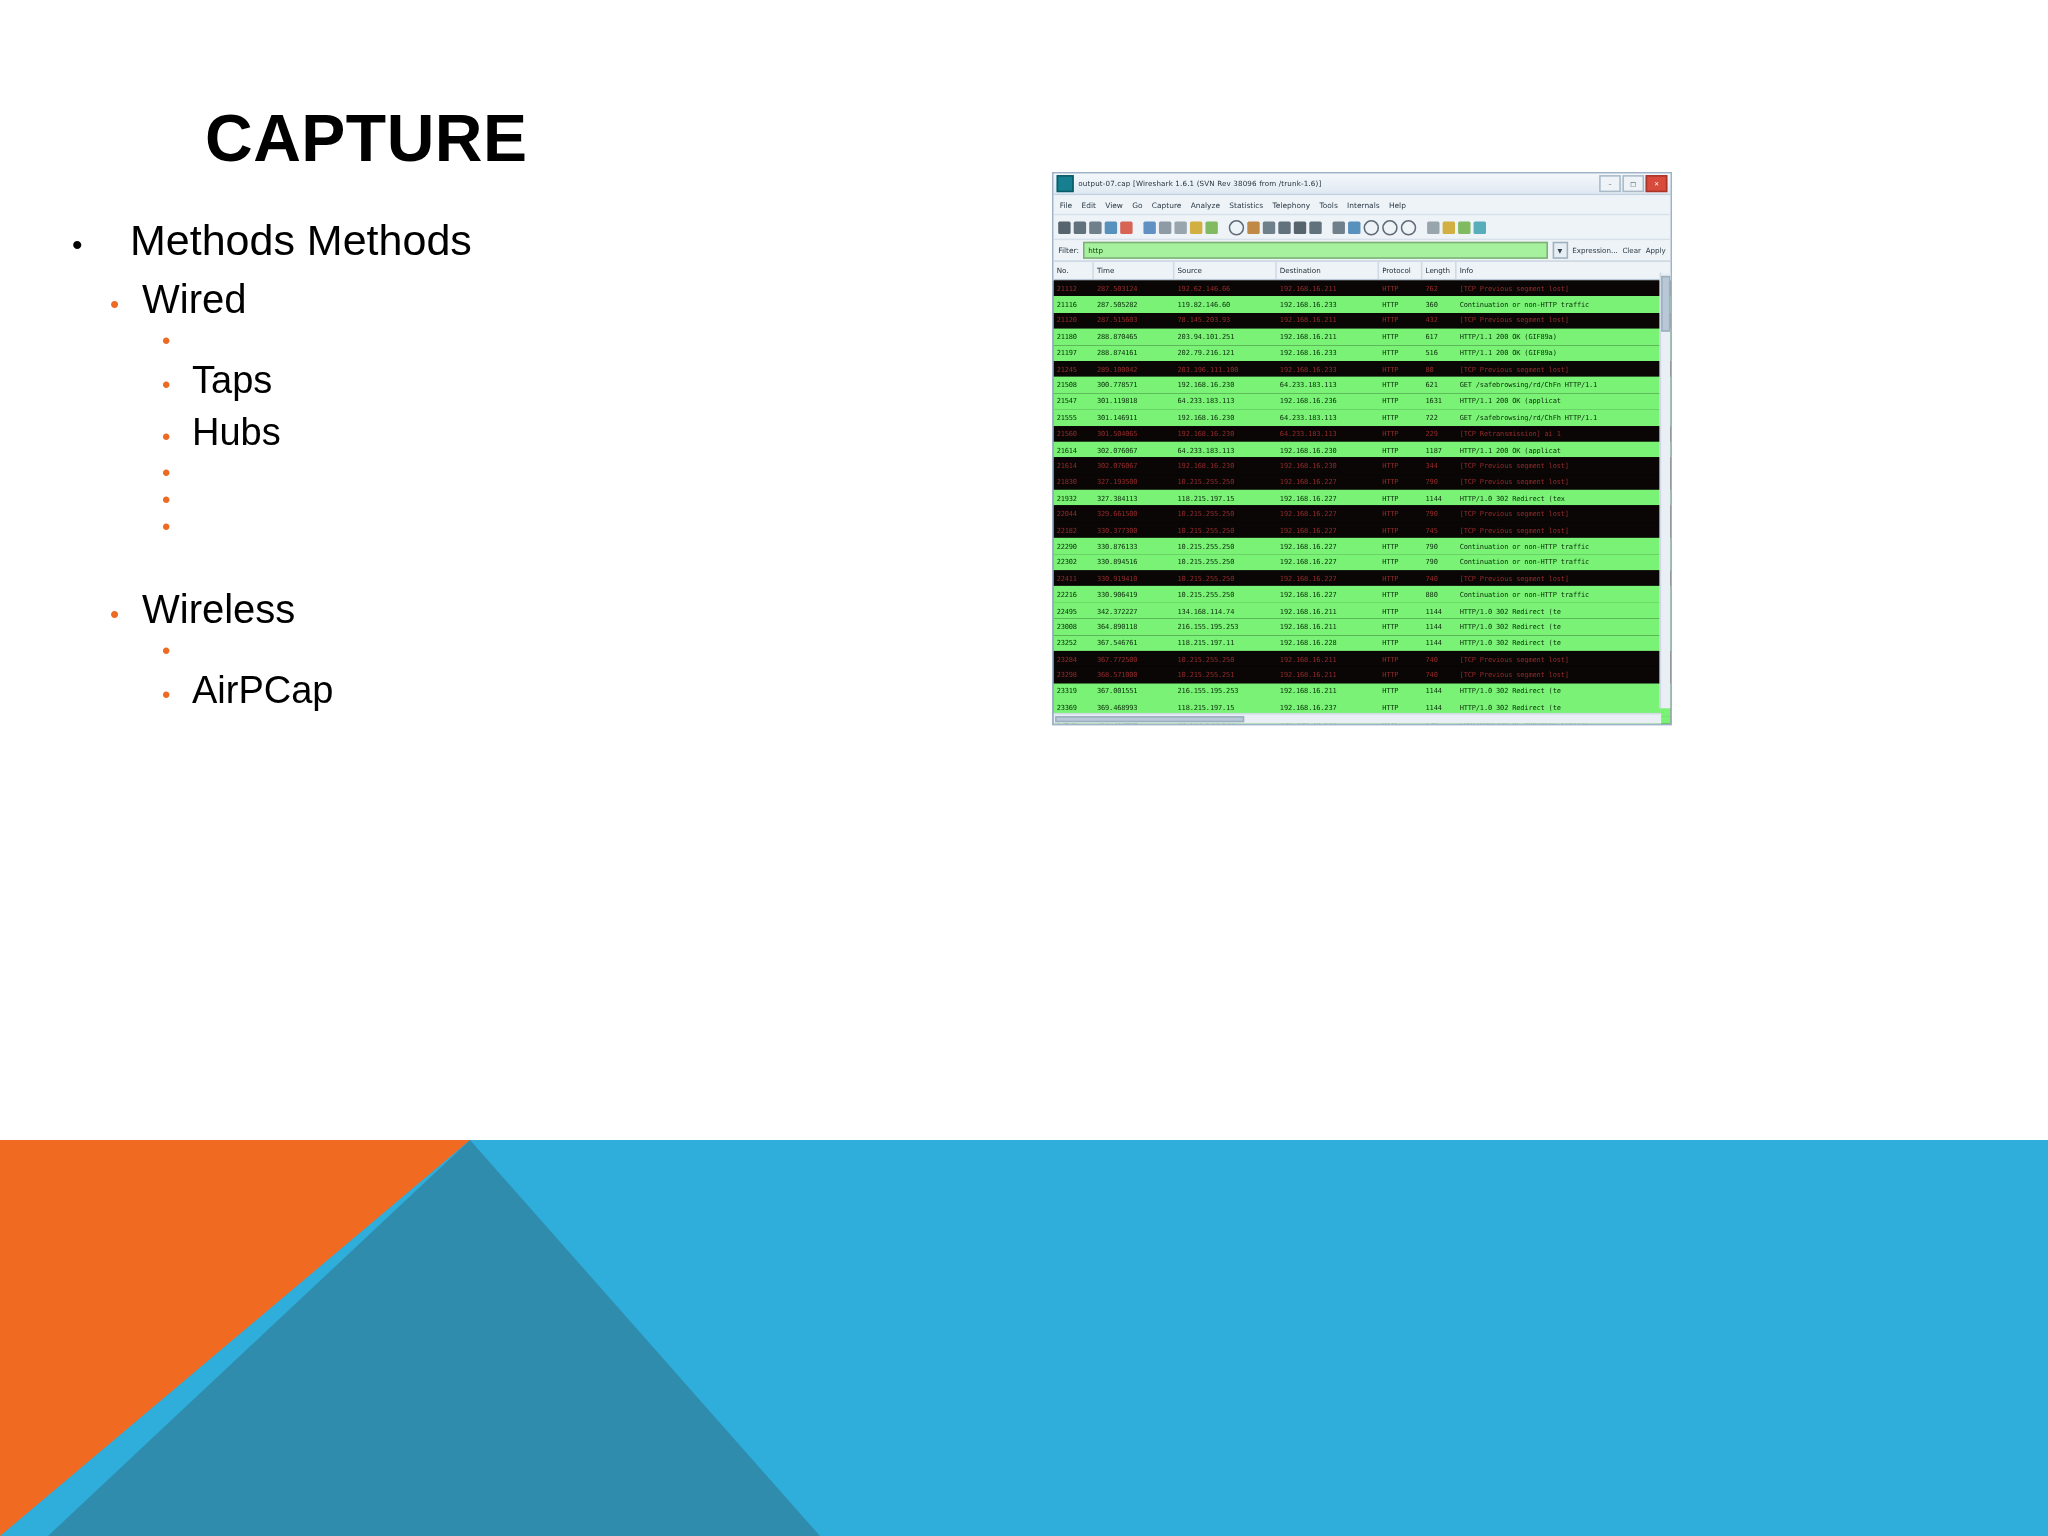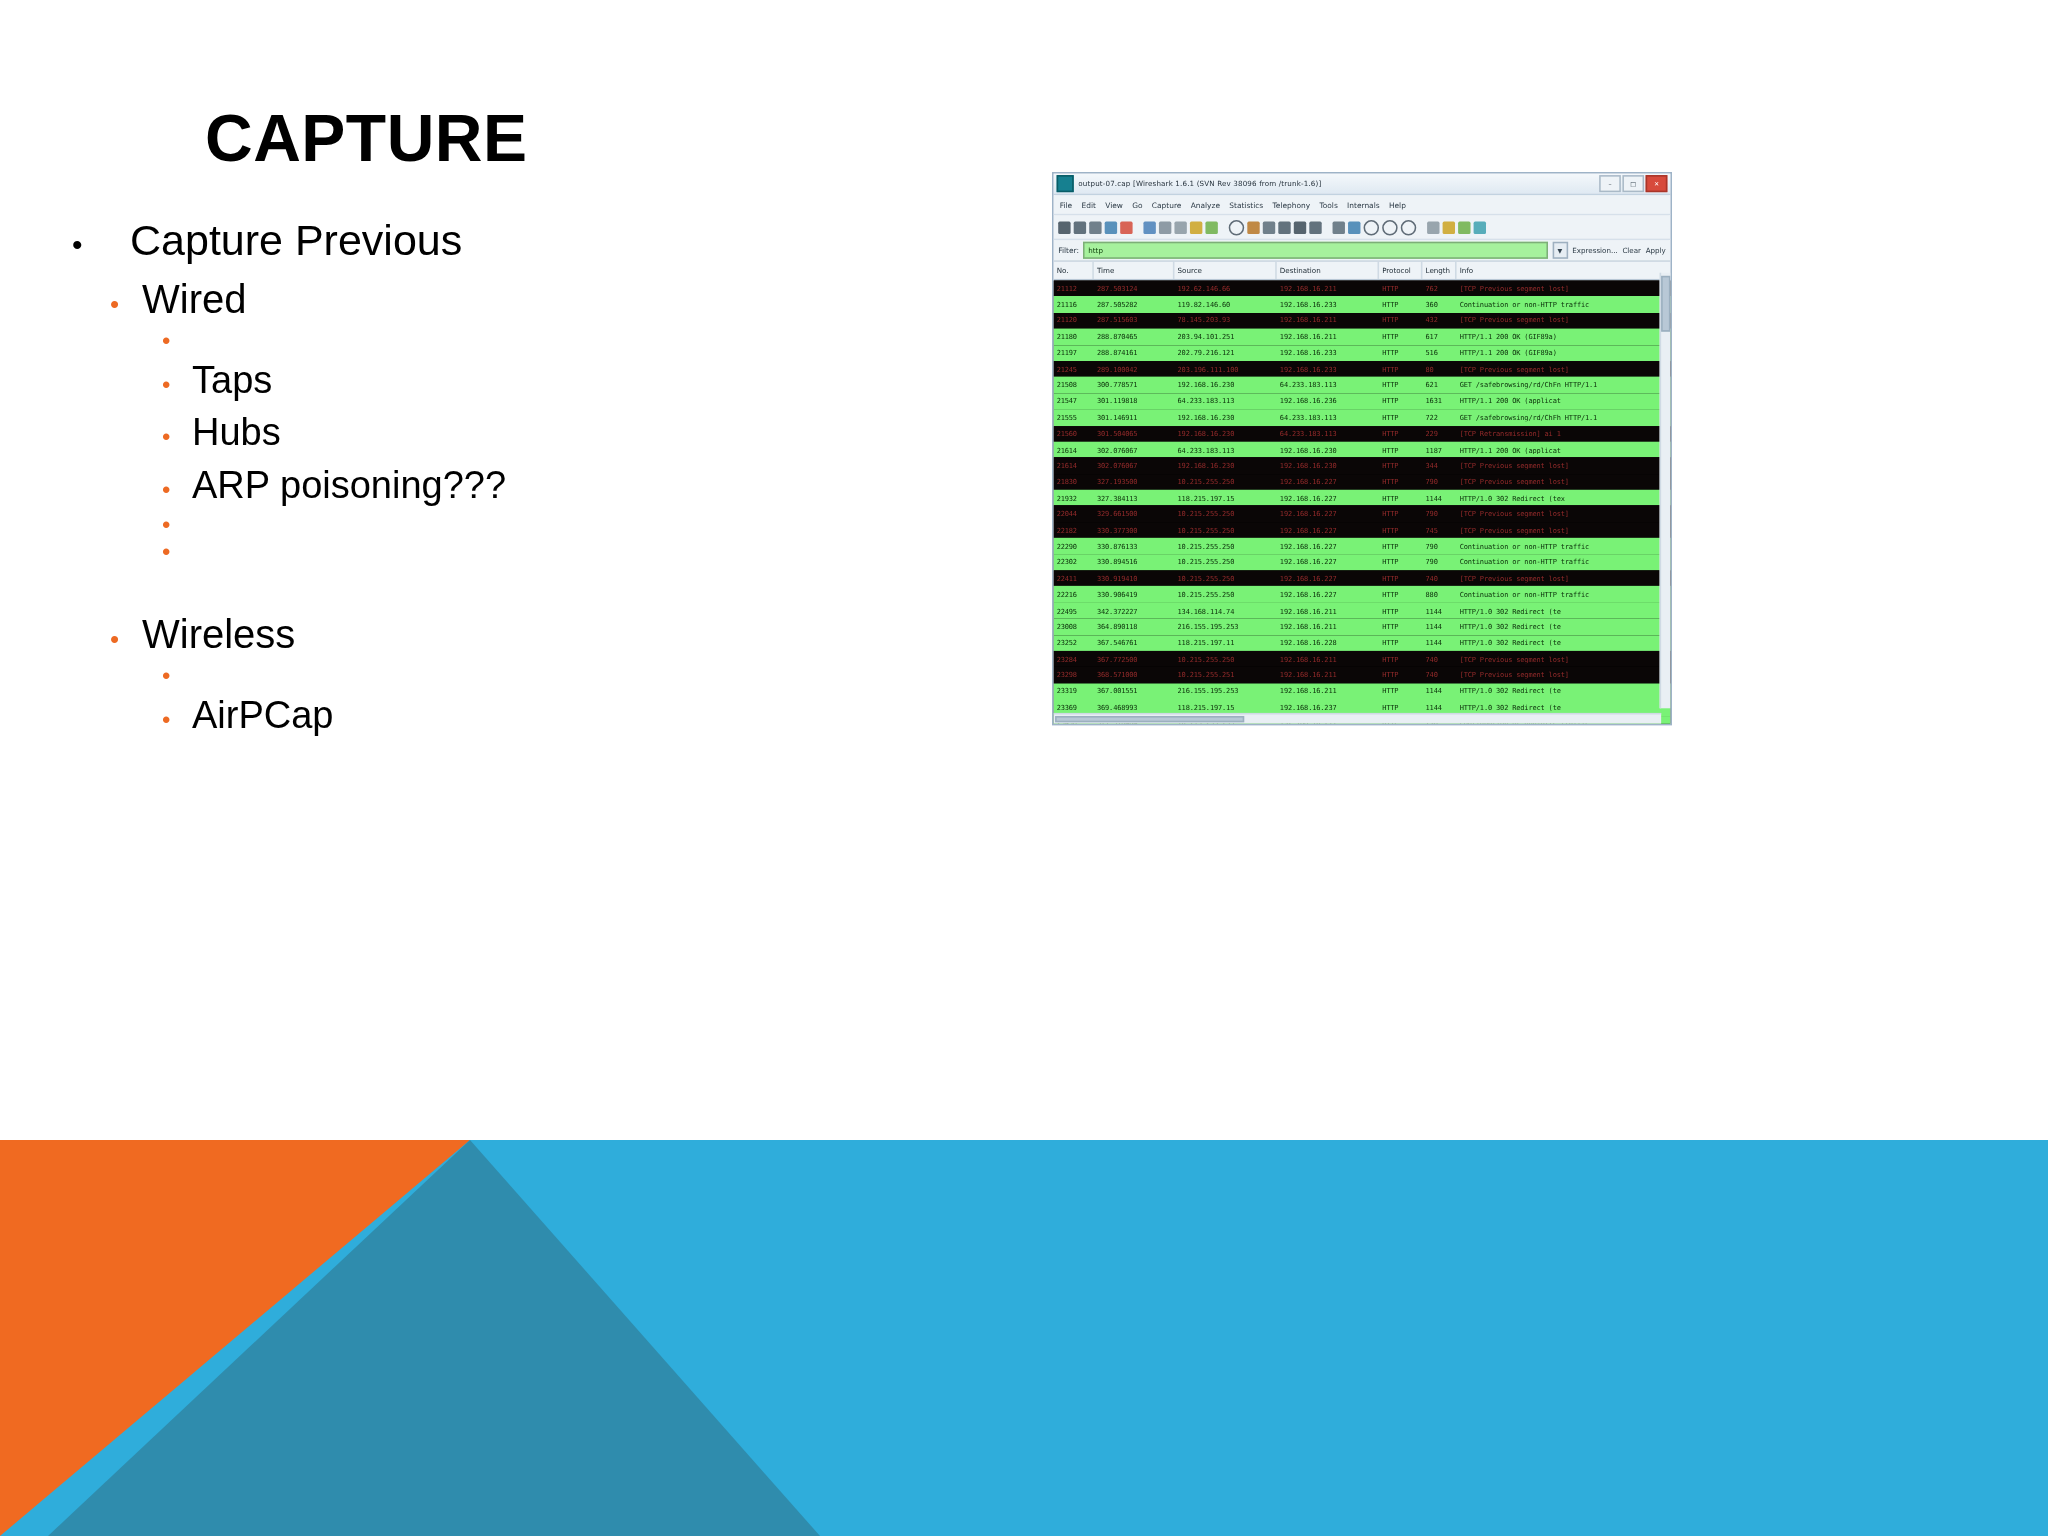--- a/index.html
+++ b/index.html
@@ -145,40 +145,39 @@
 </head>
 <body>
 
 <div id="slide">
 
   <div id="slide-title">CAPTURE</div>
 
   <div id="outline">
       <div class="li lvl1">
         <span class="bul">•</span>
-        <span class="txt">Capture Previous</span>
+        <span class="txt">Methods Methods</span>
       </div>
       <div class="li lvl2">
         <span class="bul">•</span>
         <span class="txt">Wired</span>
       </div>
       <div class="li lvl3">
         <span class="bul">•</span>
       </div>
       <div class="li lvl3">
         <span class="bul">•</span>
         <span class="txt">Taps</span>
       </div>
       <div class="li lvl3">
         <span class="bul">•</span>
         <span class="txt">Hubs</span>
       </div>
       <div class="li lvl3">
         <span class="bul">•</span>
-        <span class="txt">ARP poisoning???</span>
       </div>
       <div class="li lvl3">
         <span class="bul">•</span>
       </div>
       <div class="li lvl3">
         <span class="bul">•</span>
       </div>
       <div class="spacer"></div>
       <div class="li lvl2">
         <span class="bul">•</span>

